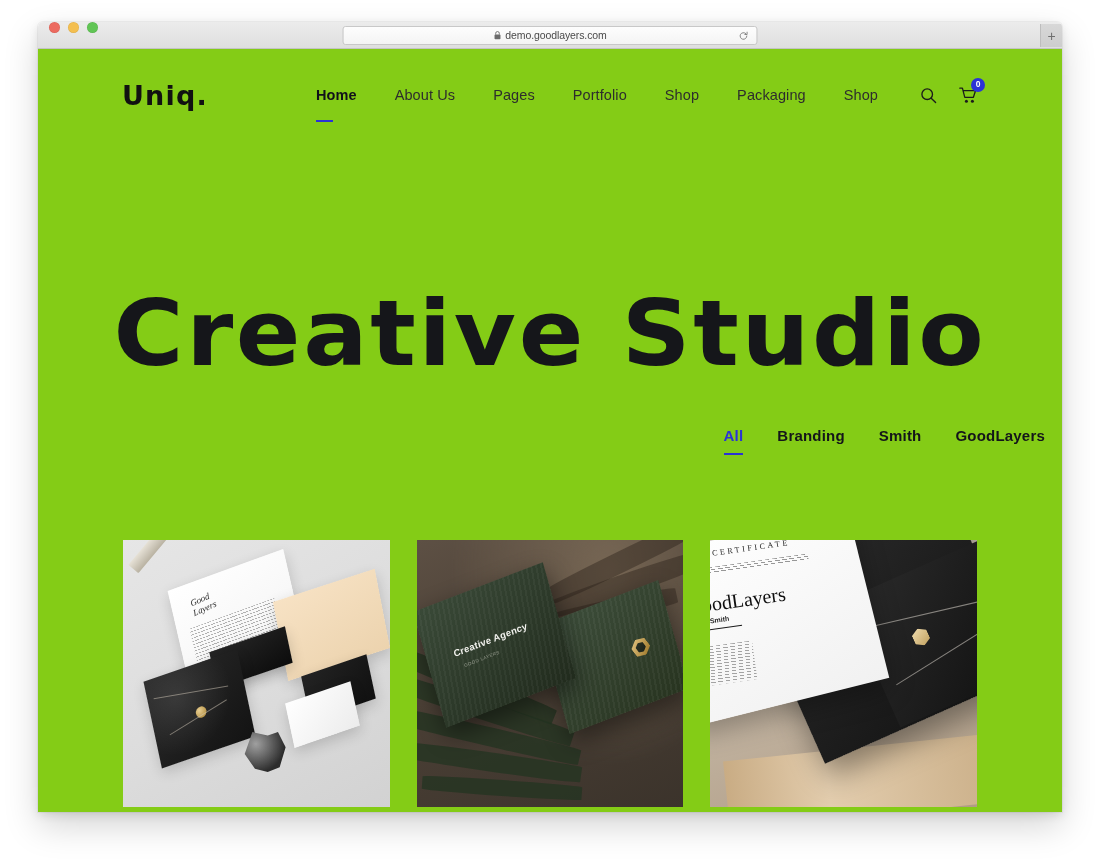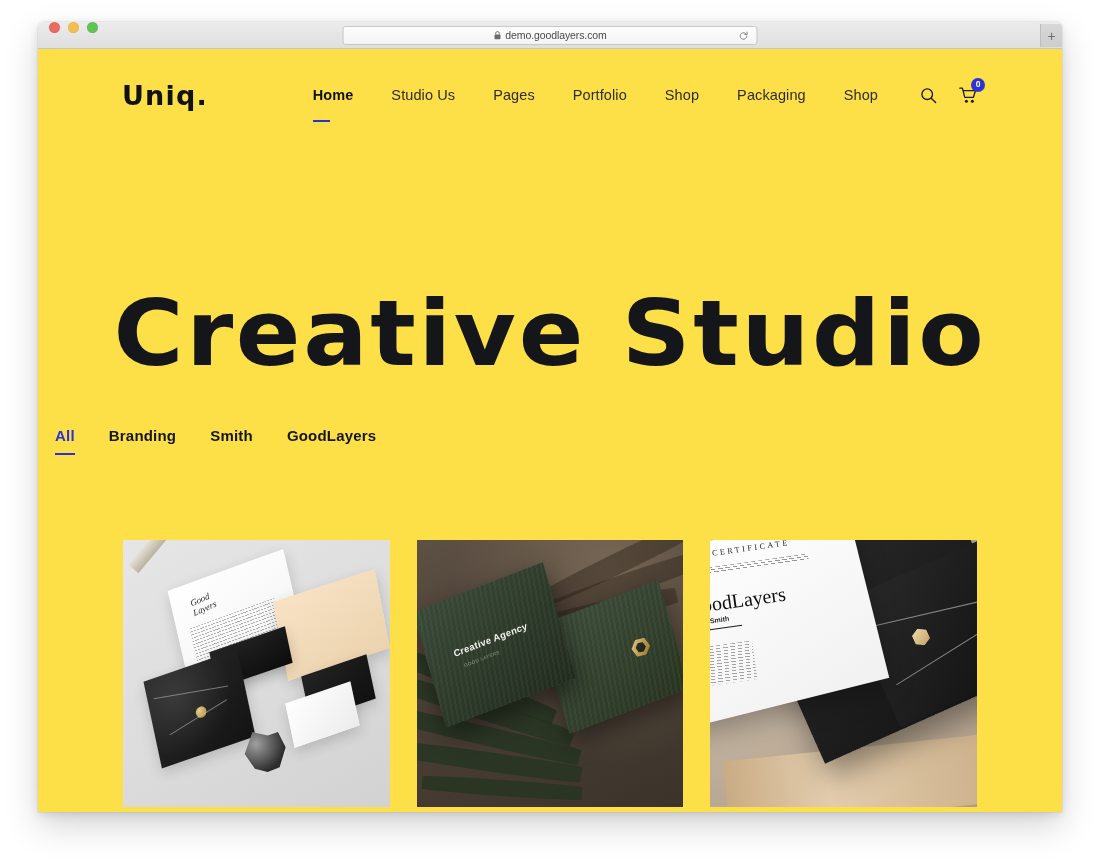--- a/index.html
+++ b/index.html
@@ -91,21 +91,21 @@
     justify-content: center;
     color: #6e6e6e;
     font-size: 14px;
     line-height: 1;
   }
 
   
   .viewport {
     position: relative;
     height: 763px;
-    background: #fde047;
+    background: #84cc16;
     overflow: hidden;
   }
 
   
   .site-header {
     height: 92px;
     padding: 0 84px;
     display: flex;
     align-items: center;
     justify-content: space-between;
@@ -197,21 +197,21 @@
     letter-spacing: 2.5px;
     line-height: 1;
     transform: scaleX(1.06);
     white-space: nowrap;
   }
 
   
   .filters {
     margin-top: 48px;
     display: flex;
-    justify-content: flex-start;
+    justify-content: flex-end;
     align-items: center;
     gap: 0;
   }
   .filter-item {
     position: relative;
     padding: 0 17px;
     font-size: 15px;
     font-weight: 700;
     color: #14151a;
     letter-spacing: 0.2px;
@@ -490,21 +490,21 @@
 
   <div class="viewport">
 
     <header class="site-header">
 
       <div class="logo">Uniq.</div>
 
       <nav class="nav">
         <ul class="nav-list">
           <li class="nav-item active">Home</li>
-          <li class="nav-item">Studio Us</li>
+          <li class="nav-item">About Us</li>
           <li class="nav-item">Pages</li>
           <li class="nav-item">Portfolio</li>
           <li class="nav-item">Shop</li>
           <li class="nav-item">Packaging</li>
           <li class="nav-item">Shop</li>
         </ul>
 
         <div class="header-tools">
           <div class="icon-btn">
             <svg width="17" height="17" viewBox="0 0 17 17">

